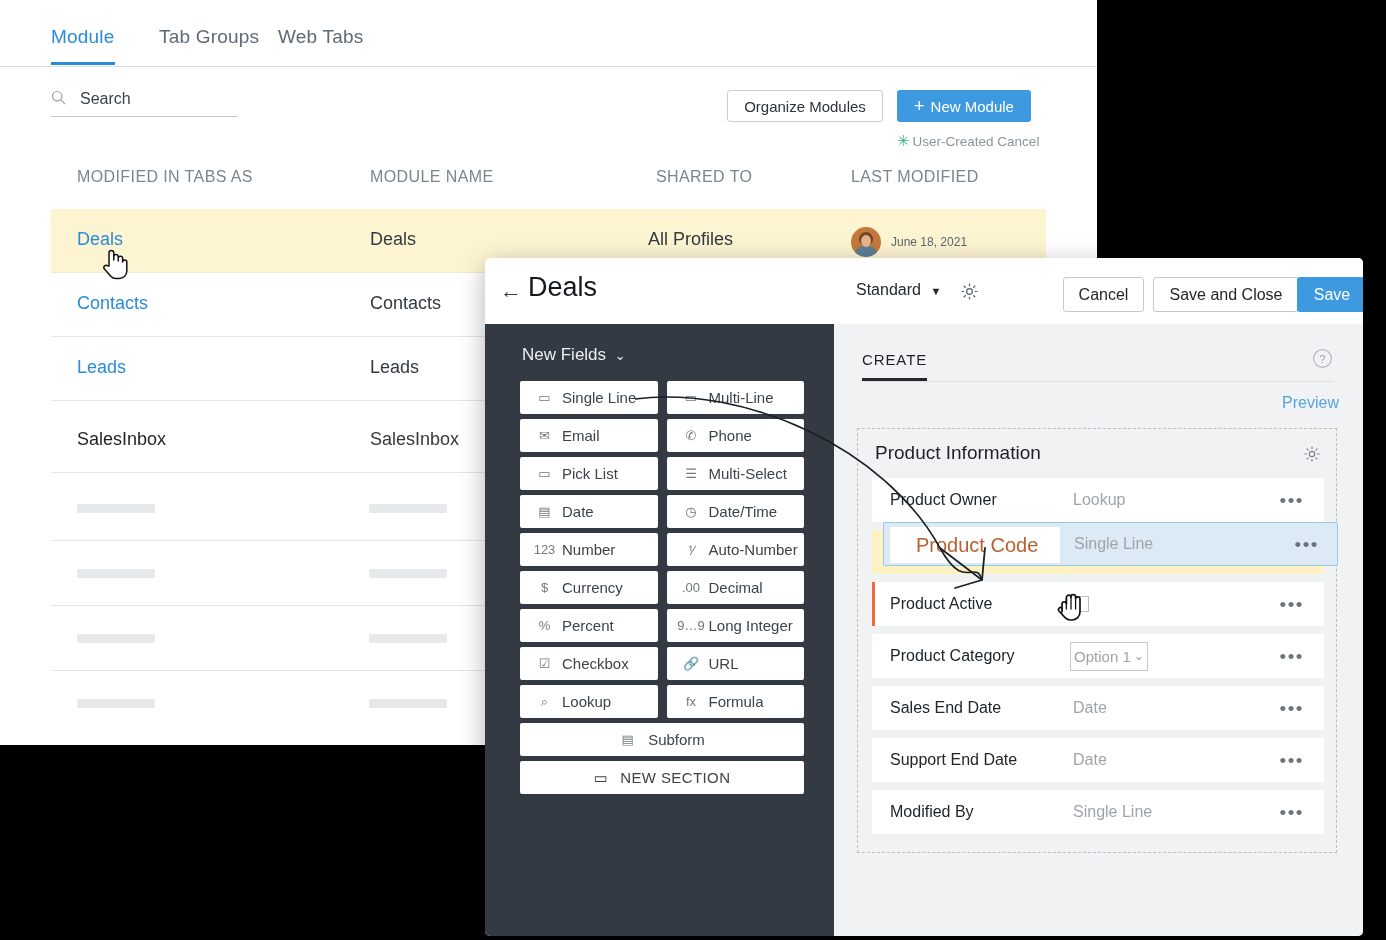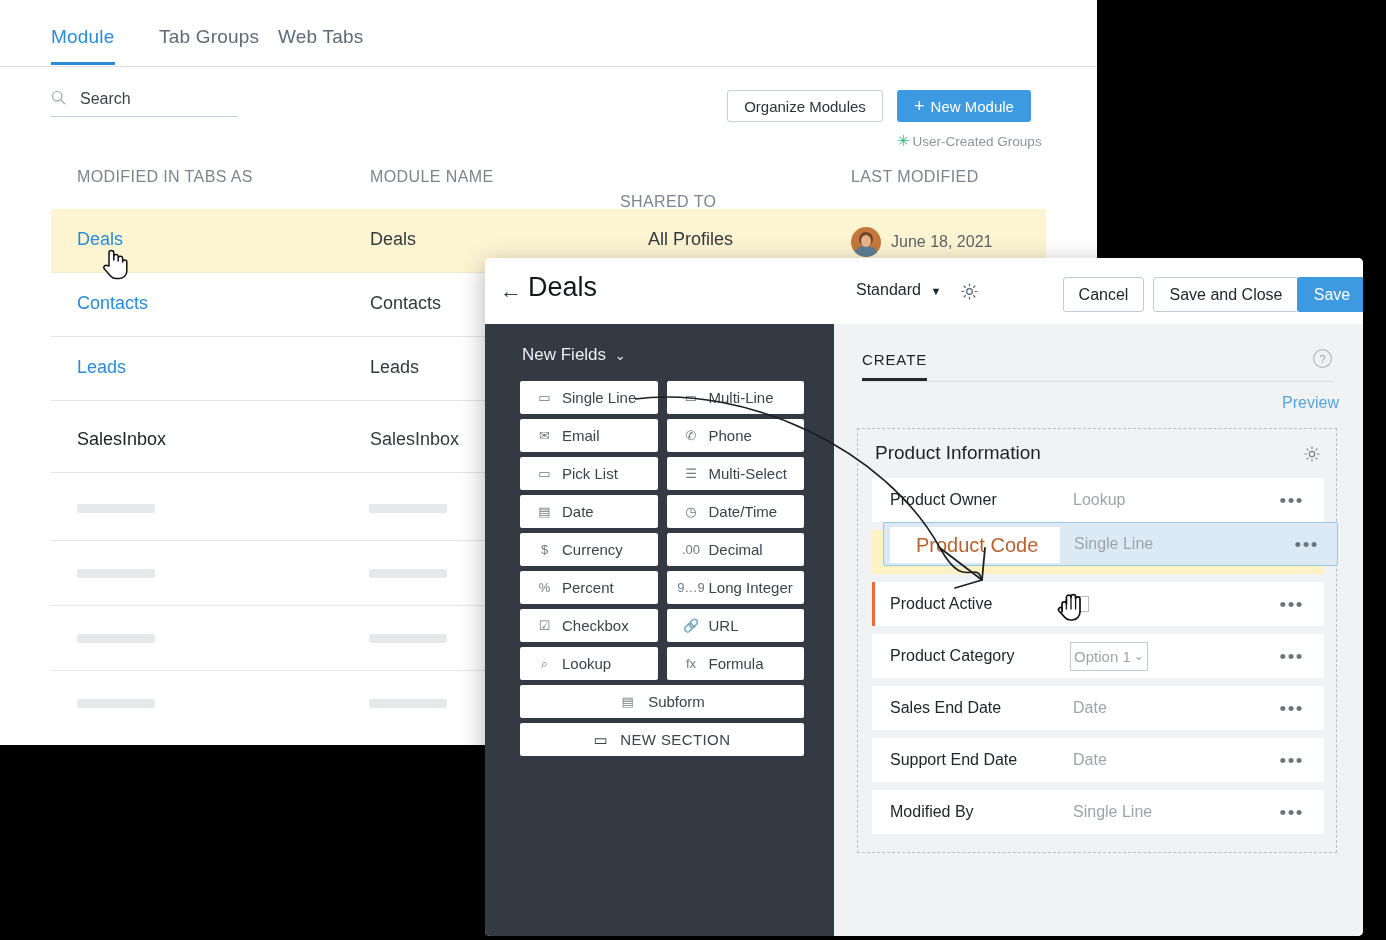--- a/index.html
+++ b/index.html
@@ -59,31 +59,31 @@
     position: absolute; left: 897px; top: 132px;
     font-size: 13.5px; color: #8d949b; display: flex; align-items: center;
   }
   .legend .star { color: #36b37e; font-size: 15px; margin-right: 3px; }
 
   .col-head {
     position: absolute; top: 168px;
     font-size: 16px; color: #7c848c; letter-spacing: .4px;
   }
   .ch1 { left: 77px; }  .ch2 { left: 370px; }
-  .ch3 { left: 620px; margin-top: 25px; } .ch4 { left: 851px; }
+  .ch3 { left: 656px; } .ch4 { left: 851px; }
 
   .row {
     position: absolute; left: 51px; width: 995px; height: 64px;
     border-bottom: 1px solid #e3e6e9;
   }
   .row.hl { background: #fdf5d2; border-bottom-color: #f2ead0; }
   .row .c1 { position: absolute; left: 26px; top: 20px; font-size: 18px; }
   .row .c2 { position: absolute; left: 319px; top: 20px; font-size: 18px; color: #34393e; }
   .row .c3 { position: absolute; left: 569px; top: 20px; font-size: 18px; color: #34393e; margin-left: 28px; }
-  .row .c4 { position: absolute; left: 800px; top: 18px; font-size: 16px; color: #5d646b;
+  .row .c4 { position: absolute; left: 800px; top: 18px; font-size: 12px; color: #5d646b;
              display: flex; align-items: center; gap: 10px; }
   .link { color: #2a8bd8; cursor: pointer; }
   .plain { color: #1d2226; }
 
   .avatar {
     width: 30px; height: 30px; border-radius: 50%;
     background: #c5783b; position: relative; overflow: hidden; flex: 0 0 30px;
   }
   .avatar::before { 
     content: ""; position: absolute; left: 8px; top: 5px; width: 14px; height: 14px;
@@ -245,21 +245,21 @@
 
     <button class="btn-organize">Organize Modules</button>
 
     <button class="btn-newmodule">
       <span class="plus-icon">+</span>
       <span>New Module</span>
     </button>
 
     <div class="legend">
       <span class="star">✳</span>
-      <span>User-Created Groups</span>
+      <span>User-Created Cancel</span>
     </div>
 
     <div class="col-head ch1">MODIFIED IN TABS AS</div>
     <div class="col-head ch2">MODULE NAME</div>
     <div class="col-head ch3">SHARED TO</div>
     <div class="col-head ch4">LAST MODIFIED</div>
 
     <div class="row hl" style="top:209px">
       <div class="c1 link">Deals</div>
       <div class="c2">Deals</div>
@@ -381,20 +381,30 @@
             </div>
         </div>
         <div class="pal-row">
           <div class="chip">
             <span class="gl">▤</span>
             <span>Date</span>
             </div>
           <div class="chip">
             <span class="gl">◷</span>
             <span>Date/Time</span>
+            </div>
+        </div>
+        <div class="pal-row">
+          <div class="chip">
+            <span class="gl">123</span>
+            <span>Number</span>
+            </div>
+          <div class="chip">
+            <span class="gl">⅟</span>
+            <span>Auto-Number</span>
             </div>
         </div>
         <div class="pal-row">
           <div class="chip">
             <span class="gl">$</span>
             <span>Currency</span>
             </div>
           <div class="chip">
             <span class="gl">.00</span>
             <span>Decimal</span>

